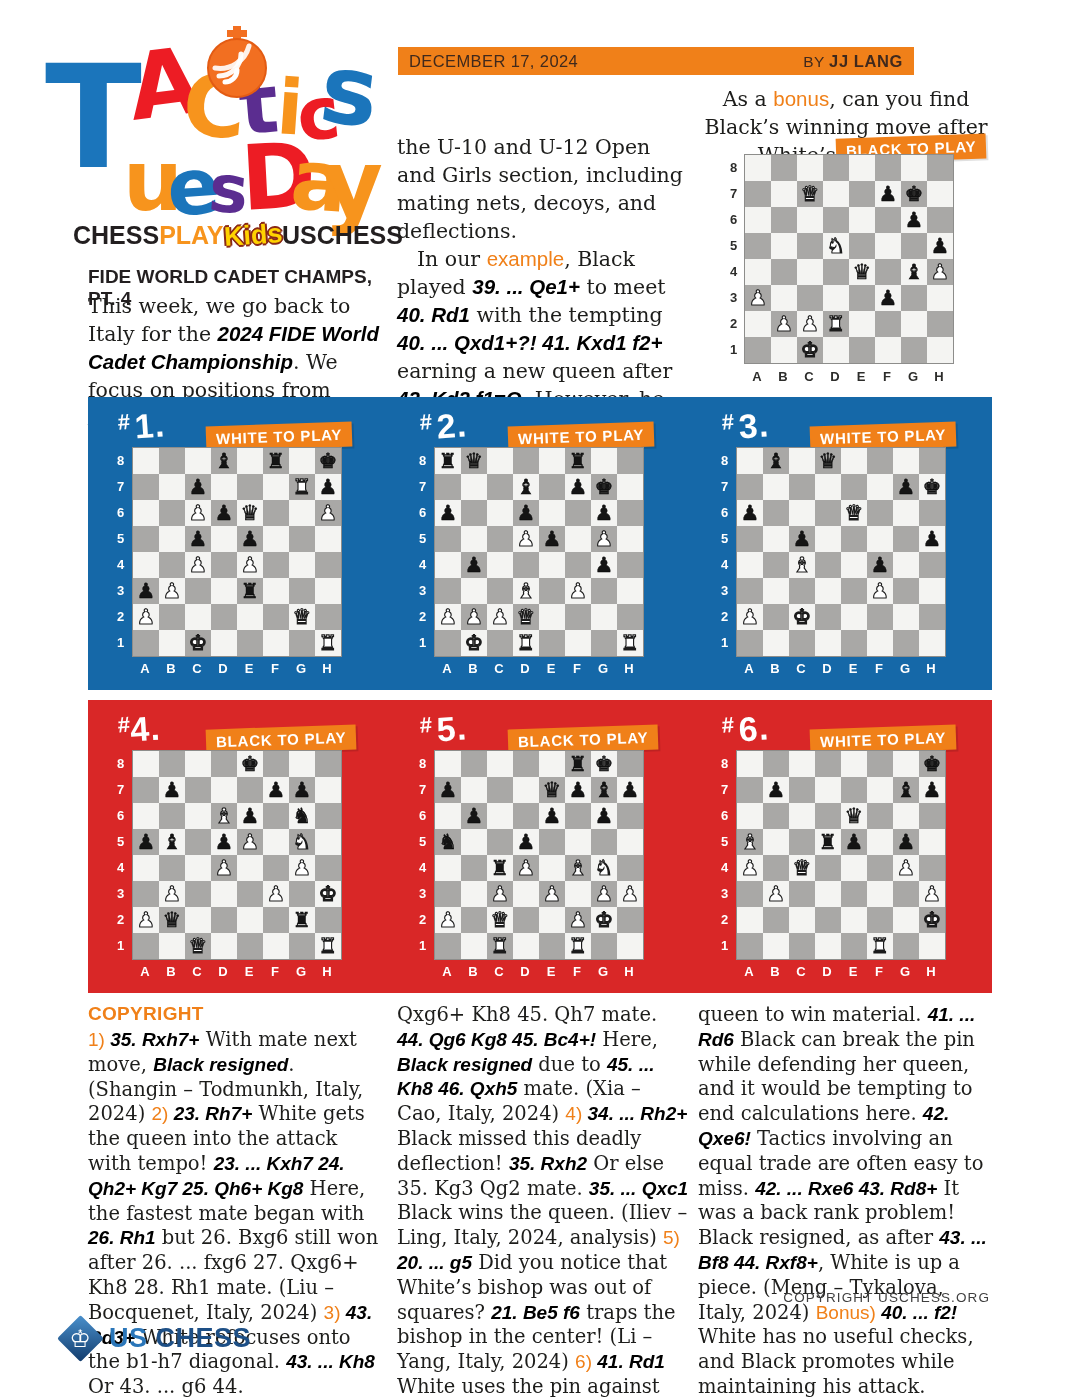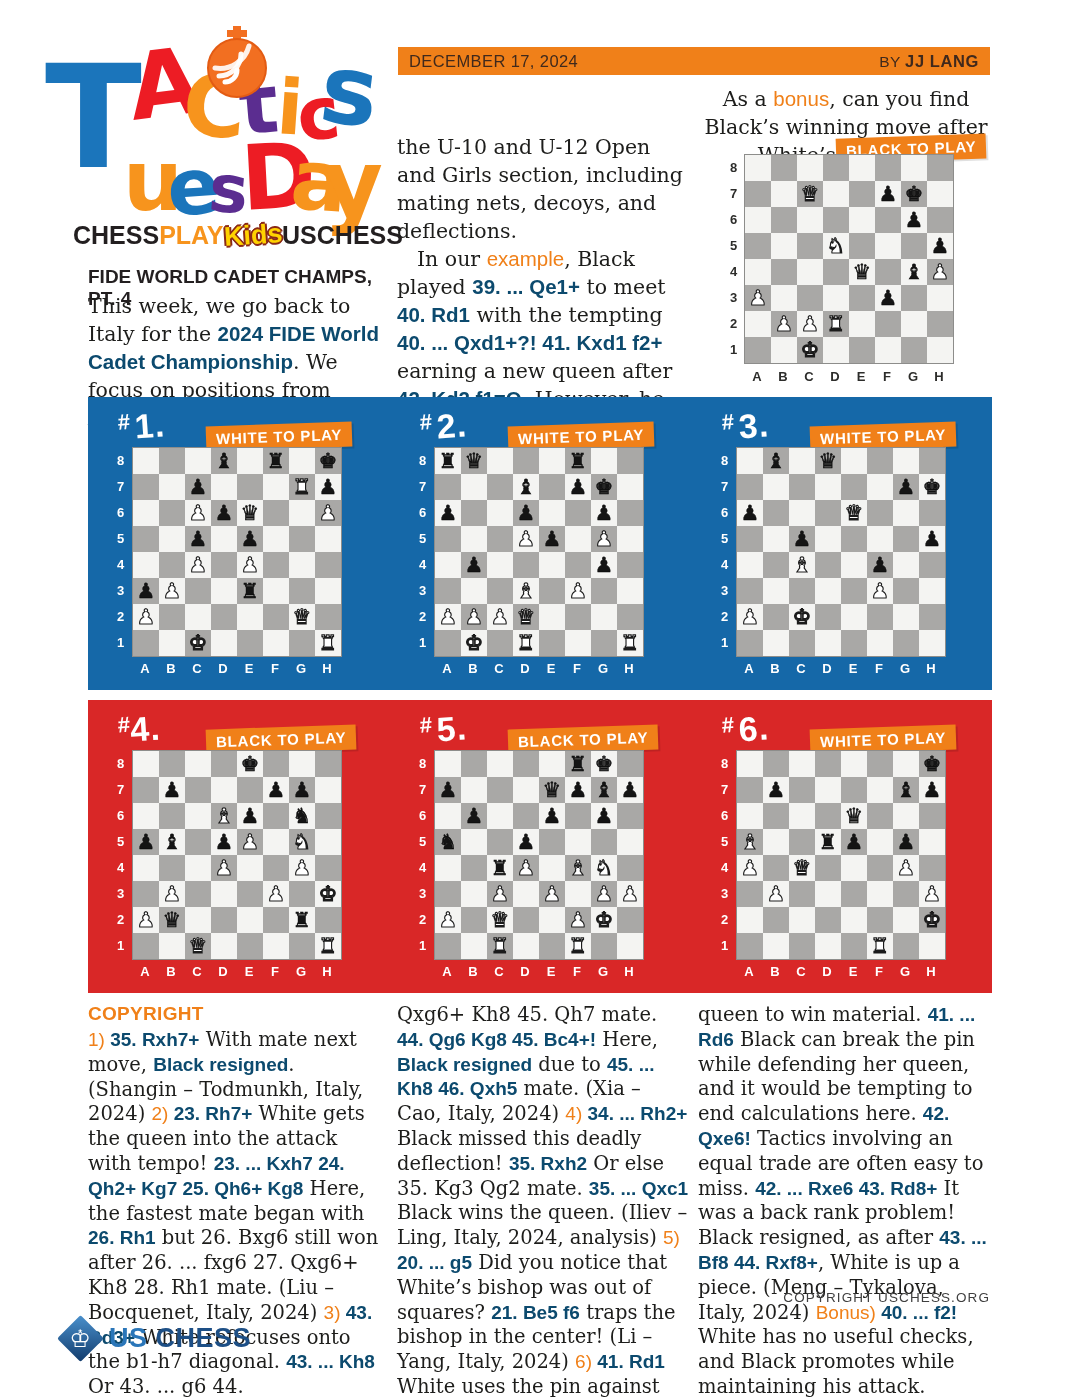--- a/index.html
+++ b/index.html
@@ -13,28 +13,28 @@
   
   .logo{position:absolute;left:45px;top:38px;width:310px;height:220px;}
   .logo .ltr{position:absolute;font-family:"DejaVu Sans",sans-serif;font-weight:bold;line-height:.9;}
   .tagline{position:absolute;left:28px;top:182px;white-space:nowrap;font-weight:bold;font-size:25px;letter-spacing:0;}
   .seg-cd{color:#231f20;} .seg-co{color:#f7941d;} 
   .seg-ck{color:#ffd200;display:inline-block;transform:rotate(-4deg);
           text-shadow:-2px 0 #8a2a17,2px 0 #8a2a17,0 -2px #8a2a17,0 2px #8a2a17,1px 1px #8a2a17,-1px -1px #8a2a17;
           font-size:27px;}
   .ball{position:absolute;left:160px;top:-12px;width:64px;height:74px;}
   
-  .topbar{position:absolute;left:398px;top:47px;width:592px;height:28px;background:var(--orange);
+  .topbar{position:absolute;left:398px;top:47px;width:516px;height:28px;background:var(--orange);
           display:flex;justify-content:space-between;align-items:center;padding:0 11px;
           color:#40291c;font-size:16.5px;letter-spacing:.4px;}
   .topbar .byline{font-size:15.5px;} .topbar .byline b{font-size:16.5px;letter-spacing:.6px;}
   
   .serifcol{font-family:"DejaVu Serif",serif;font-size:20.5px;line-height:28px;color:#1d1d1b;}
   .seg-p{font-family:"DejaVu Serif",serif;}
-  .seg-b{font-family:"Liberation Sans",sans-serif;font-weight:bold;color:#0c4a6e;}
+  .seg-b{font-family:"Liberation Sans",sans-serif;font-weight:bold;color:#000000;font-style:italic;}
   .seg-ob{font-family:"Liberation Sans",sans-serif;font-weight:normal;color:var(--orange);}
   .col1{position:absolute;left:88px;top:292px;width:296px;}
   .colhead{position:absolute;left:88px;top:266px;width:300px;font-weight:bold;font-size:19px;color:#231f20;}
   .col2{position:absolute;left:397px;top:85px;width:290px;margin-top:48px;}
   .col2 .p2{text-indent:20px;}
   .col3{position:absolute;left:698px;top:85px;width:296px;text-align:center;}
   
   .board{display:grid;grid-template-columns:repeat(8,26px);grid-auto-rows:26px;border:1px solid #8d8d8b;background:#fff;}
   .sq{display:flex;align-items:center;justify-content:center;}
   .sq.l{background:var(--board_light);} .sq.d{background:var(--board_dark);}

